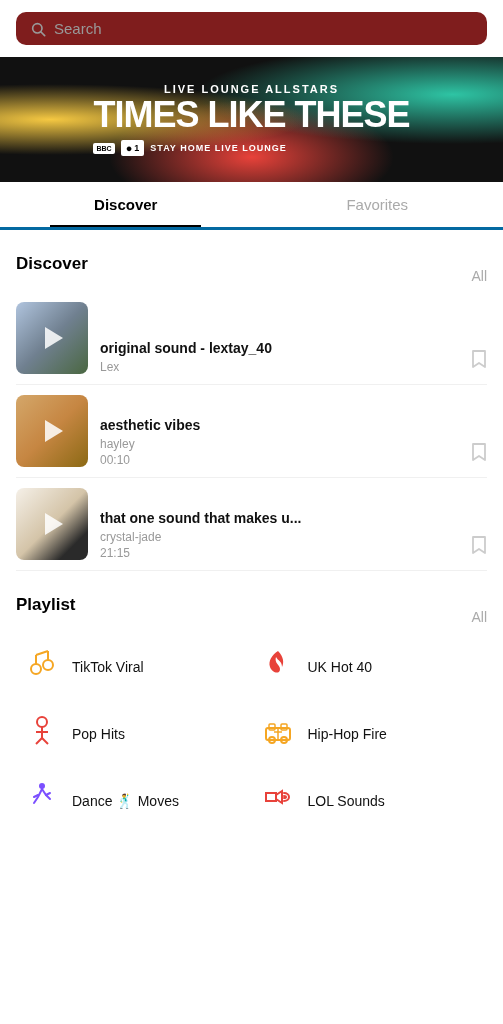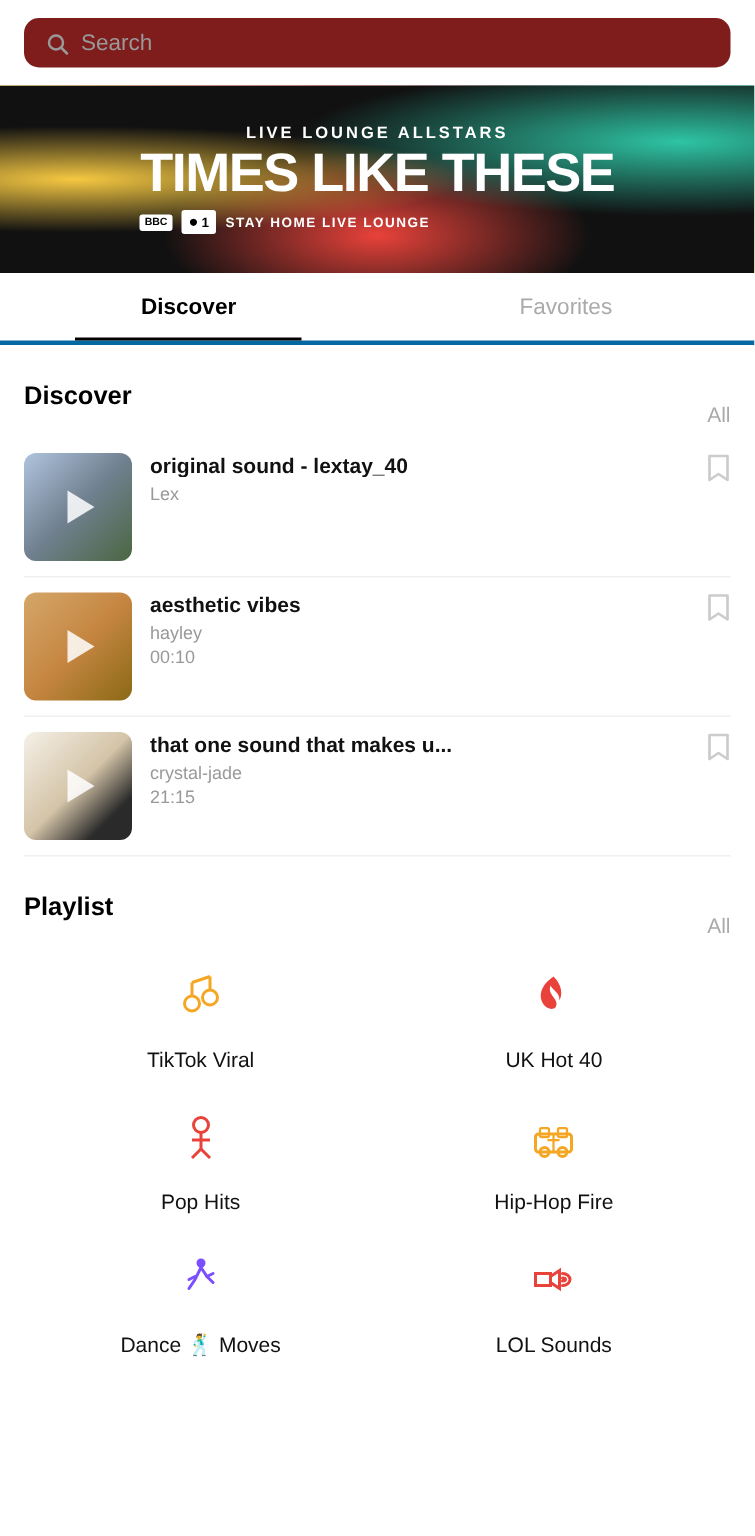--- a/index.html
+++ b/index.html
@@ -147,21 +147,21 @@
       font-size: 14px;
       color: #aaa;
       cursor: pointer;
       margin-top: 24px;
     }
 
     
     .track-list { padding: 0 16px; }
     .track-item {
       display: flex;
-      align-items: flex-start;
+      align-items: flex-end;
       padding: 10px 0;
       border-bottom: 1px solid #f0f0f0;
       gap: 12px;
     }
     .track-thumb {
       width: 72px;
       height: 72px;
       border-radius: 8px;
       flex-shrink: 0;
       position: relative;
@@ -223,21 +223,20 @@
       grid-template-columns: 1fr 1fr;
       gap: 0;
       padding: 0 16px;
     }
     .playlist-item {
       display: flex;
       align-items: center;
       gap: 12px;
       padding: 14px 8px;
       cursor: pointer;
-      flex-direction: column;
     }
     .playlist-icon {
       font-size: 28px;
       width: 36px;
       text-align: center;
       flex-shrink: 0;
     }
     .playlist-name {
       font-size: 14px;
       font-weight: 500;

